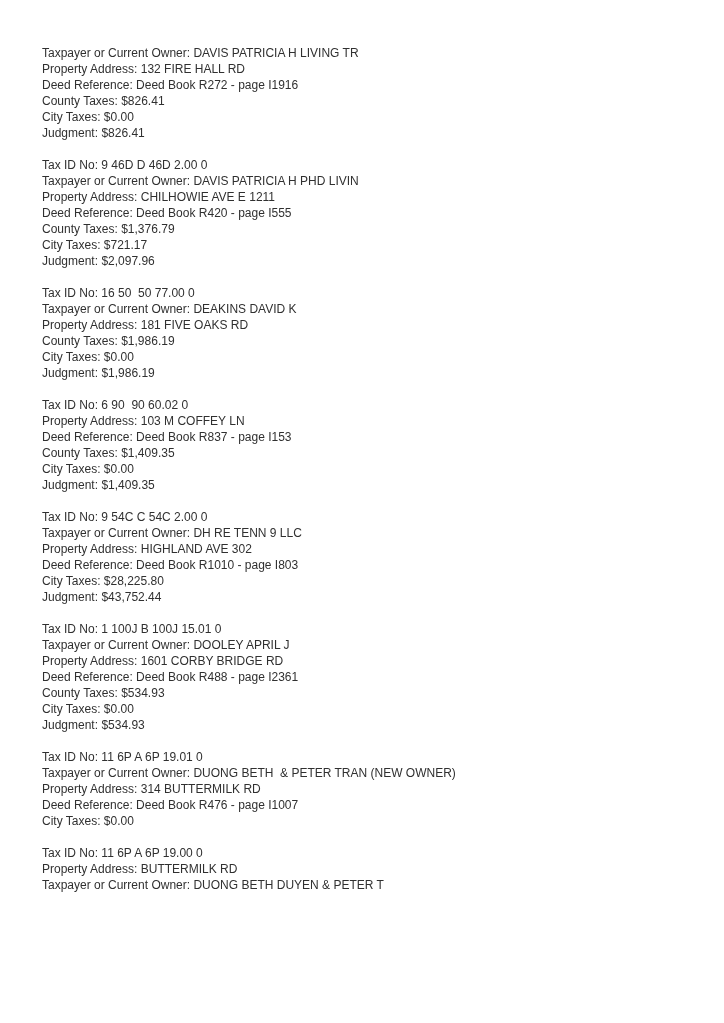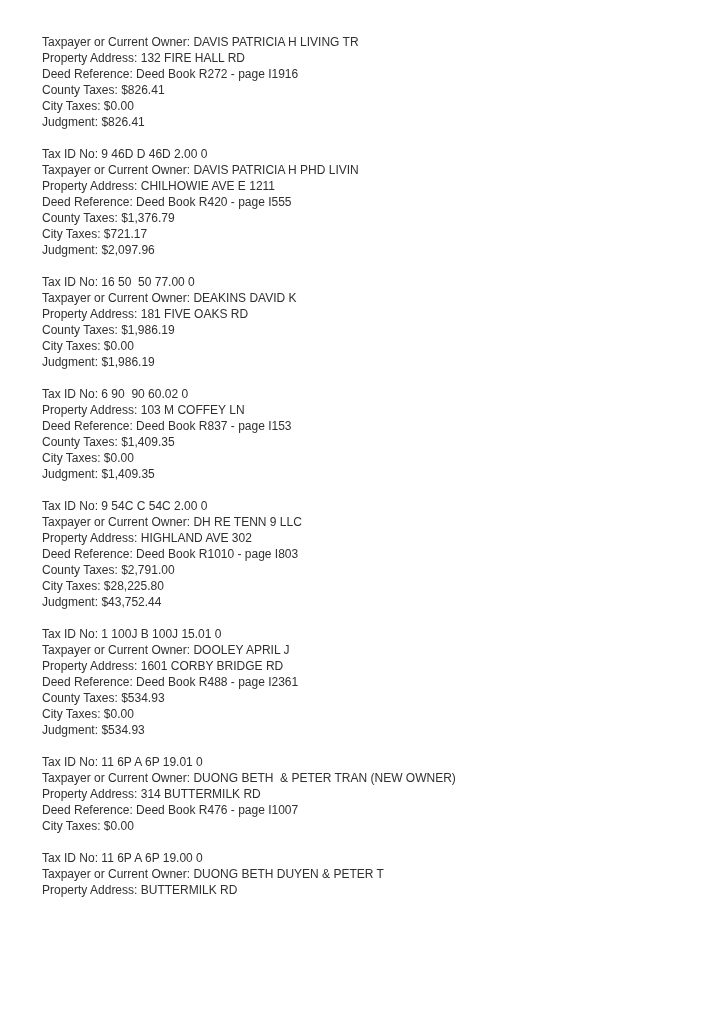--- a/index.html
+++ b/index.html
@@ -7,21 +7,21 @@
   body {
     width: 724px;
     height: 1023px;
     background: #ffffff;
     font-family: "Liberation Sans", sans-serif;
     font-size: 12px;
     color: #303030;
     overflow: hidden;
   }
   .page {
-    padding: 34px 40px 0 42px;
+    padding: 45px 40px 0 42px;
   }
   .record {
     margin: 0 0 16px 0;
   }
   .record:last-child { margin-bottom: 12px; }
   .line {
     line-height: 16px;
     white-space: nowrap;
   }
   .lbl { white-space: pre; }
@@ -67,21 +67,20 @@
     <div class="line"><span class="lbl">County Taxes:</span> <span class="val">$1,409.35</span></div>
     <div class="line"><span class="lbl">City Taxes:</span> <span class="val">$0.00</span></div>
     <div class="line"><span class="lbl">Judgment:</span> <span class="val">$1,409.35</span></div>
   </div>
 
   <div class="record">
     <div class="line"><span class="lbl">Tax ID No:</span> <span class="val">9 54C C 54C 2.00 0</span></div>
     <div class="line"><span class="lbl">Taxpayer or Current Owner:</span> <span class="val">DH RE TENN 9 LLC</span></div>
     <div class="line"><span class="lbl">Property Address:</span> <span class="val">HIGHLAND AVE 302</span></div>
     <div class="line"><span class="lbl">Deed Reference:</span> <span class="val">Deed Book R1010 - page I803</span></div>
-    <div class="line"><span class="lbl">County Taxes:</span> <span class="val">$2,791.00</span></div>
     <div class="line"><span class="lbl">City Taxes:</span> <span class="val">$28,225.80</span></div>
     <div class="line"><span class="lbl">Judgment:</span> <span class="val">$43,752.44</span></div>
   </div>
 
   <div class="record">
     <div class="line"><span class="lbl">Tax ID No:</span> <span class="val">1 100J B 100J 15.01 0</span></div>
     <div class="line"><span class="lbl">Taxpayer or Current Owner:</span> <span class="val">DOOLEY APRIL J</span></div>
     <div class="line"><span class="lbl">Property Address:</span> <span class="val">1601 CORBY BRIDGE RD</span></div>
     <div class="line"><span class="lbl">Deed Reference:</span> <span class="val">Deed Book R488 - page I2361</span></div>
     <div class="line"><span class="lbl">County Taxes:</span> <span class="val">$534.93</span></div>
@@ -92,17 +91,17 @@
   <div class="record">
     <div class="line"><span class="lbl">Tax ID No:</span> <span class="val">11 6P A 6P 19.01 0</span></div>
     <div class="line"><span class="lbl">Taxpayer or Current Owner:</span> <span class="val">DUONG BETH  &amp; PETER TRAN (NEW OWNER)</span></div>
     <div class="line"><span class="lbl">Property Address:</span> <span class="val">314 BUTTERMILK RD</span></div>
     <div class="line"><span class="lbl">Deed Reference:</span> <span class="val">Deed Book R476 - page I1007</span></div>
     <div class="line"><span class="lbl">City Taxes:</span> <span class="val">$0.00</span></div>
   </div>
 
   <div class="record">
     <div class="line"><span class="lbl">Tax ID No:</span> <span class="val">11 6P A 6P 19.00 0</span></div>
+    <div class="line"><span class="lbl">Property Address:</span> <span class="val">BUTTERMILK RD</span></div>
     <div class="line"><span class="lbl">Taxpayer or Current Owner:</span> <span class="val">DUONG BETH DUYEN &amp; PETER T</span></div>
-    <div class="line"><span class="lbl">Property Address:</span> <span class="val">BUTTERMILK RD</span></div>
   </div>
 
 </div>
 
 </body></html>

